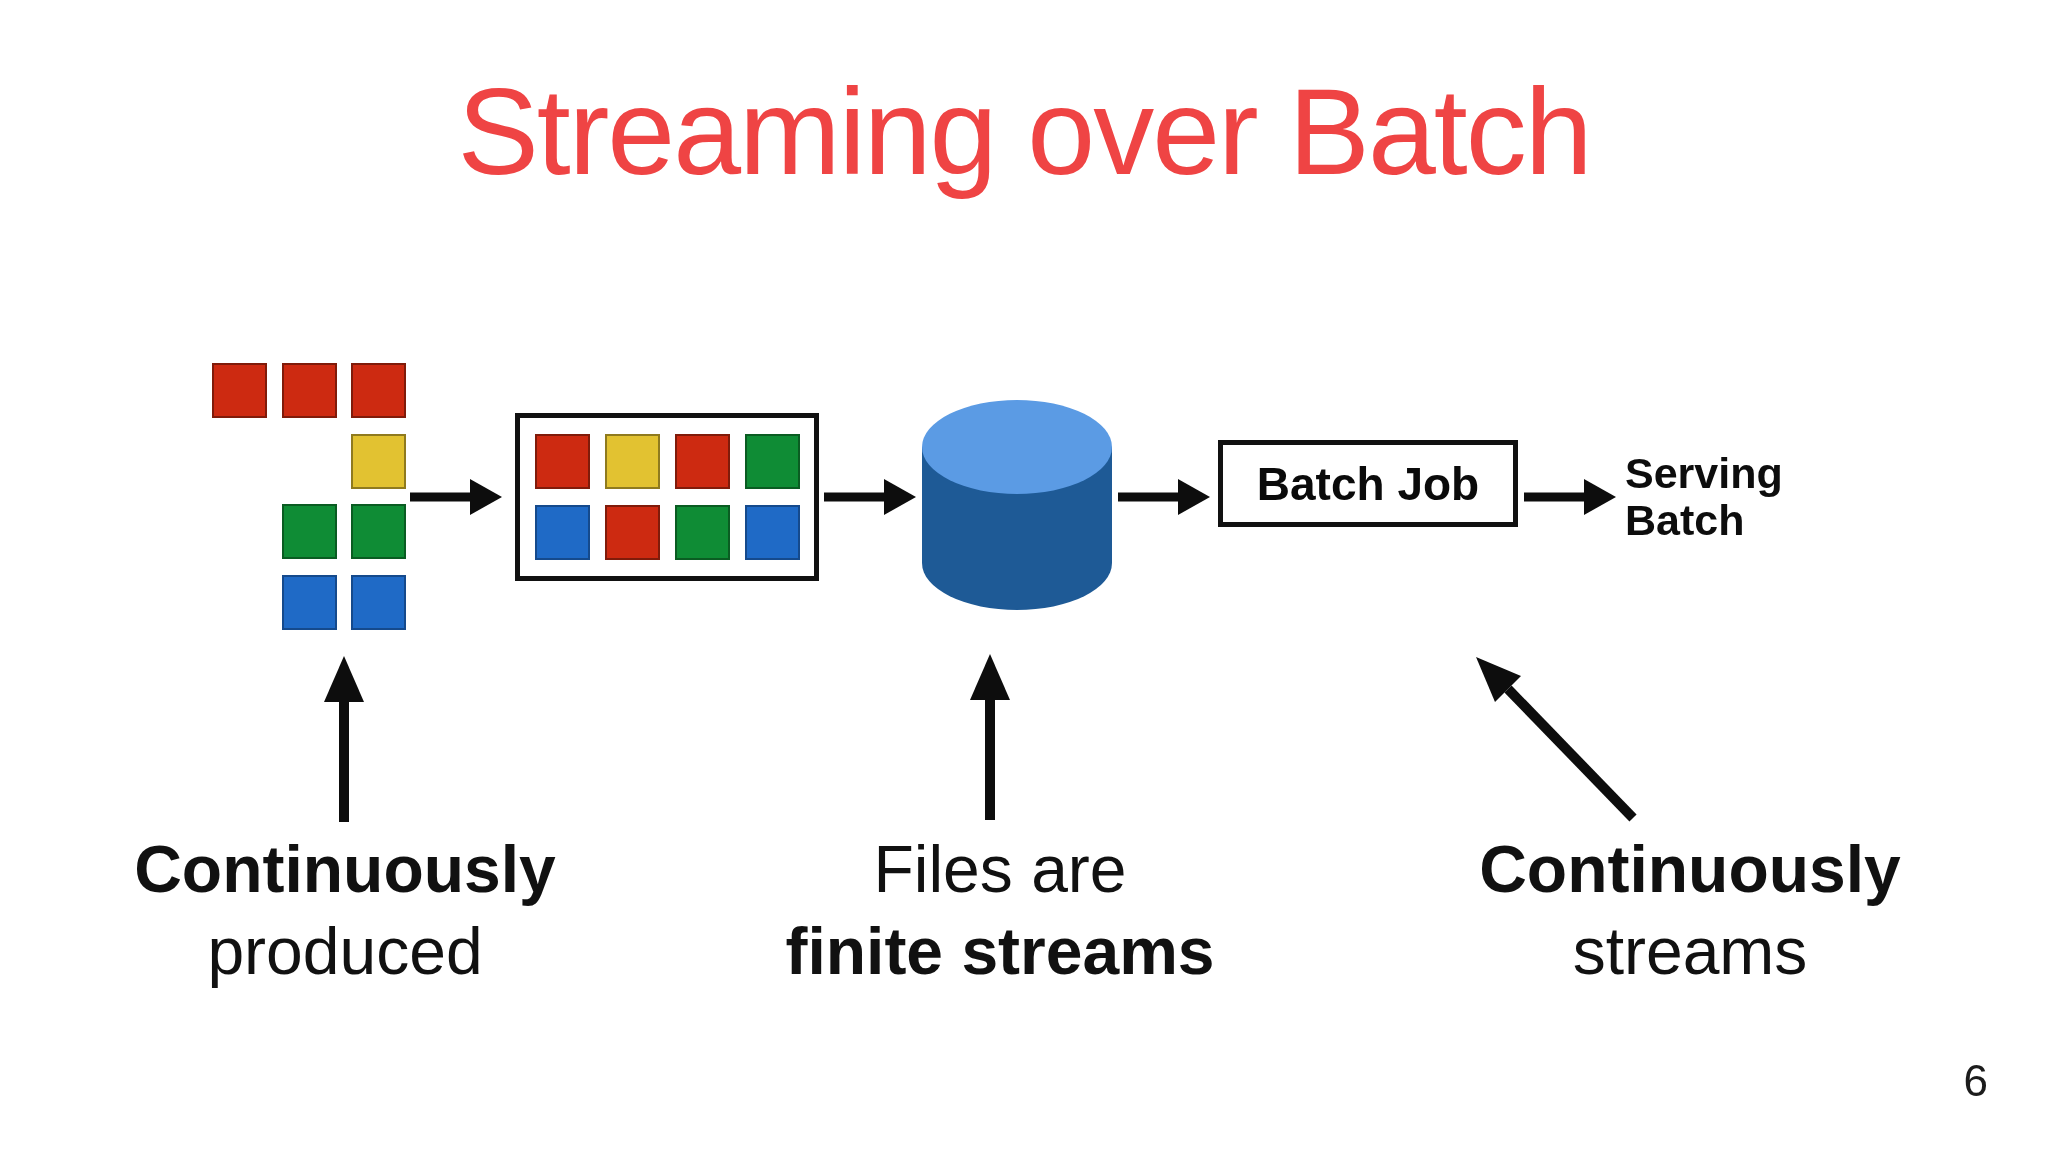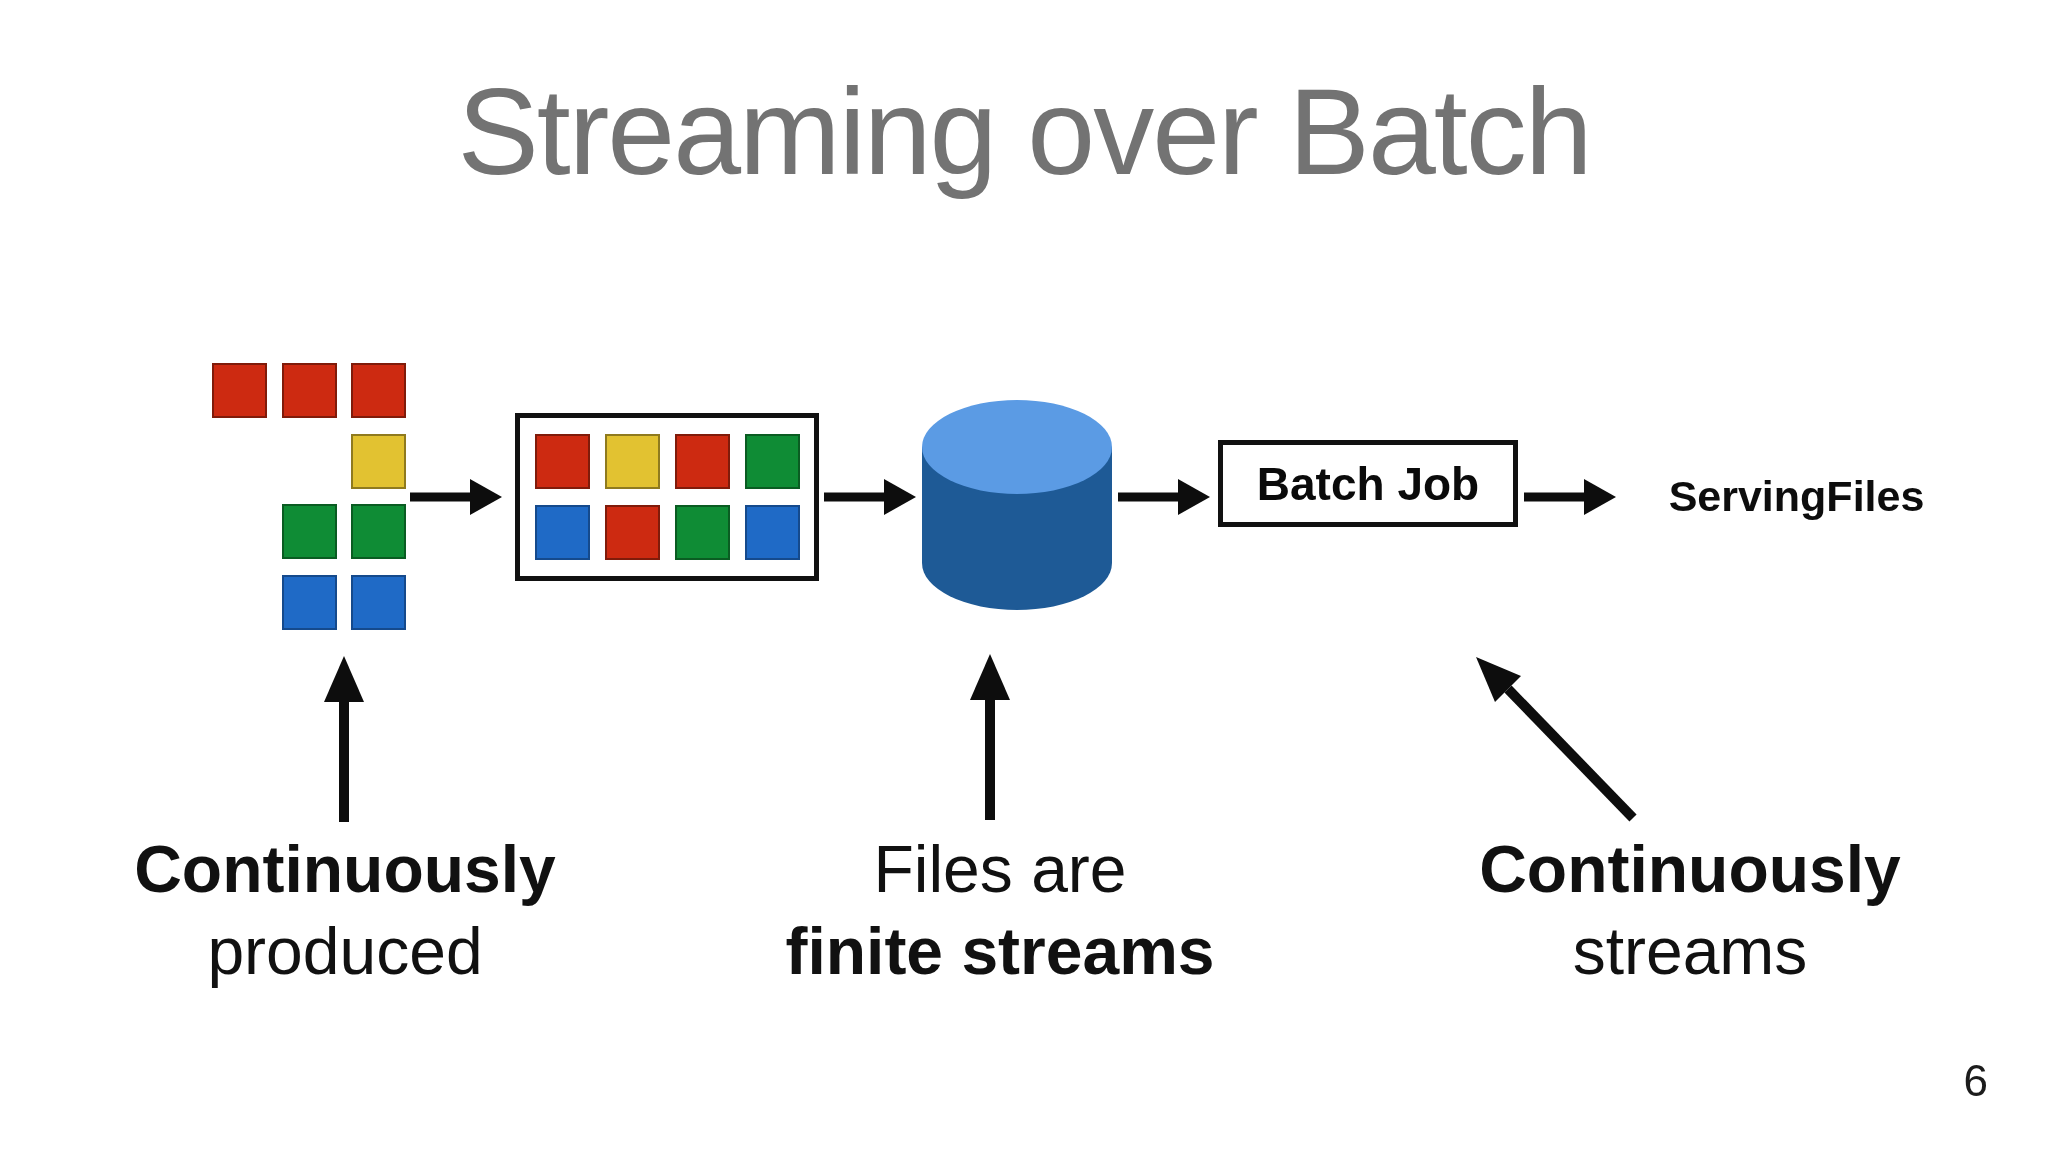--- a/index.html
+++ b/index.html
@@ -8,21 +8,21 @@
     width:2048px;height:1152px;
     background:#ffffff;
     font-family:"Liberation Sans", sans-serif;
     color:#0d0d0d;
     overflow:hidden;
   }
   .title{
     position:absolute;left:0;right:0;top:62px;
     text-align:center;
     font-size:122px;font-weight:400;letter-spacing:-2px;
-    color:#737373;white-space:nowrap;
+    color:#ef4444;white-space:nowrap;
   }
   
   .cluster{position:absolute;left:212px;top:363px;width:196px;height:270px;}
   .sq{position:absolute;width:55px;height:55px;border:2px solid #444;box-sizing:border-box;}
   .sq-flex{width:55px;height:55px;border:2px solid #444;box-sizing:border-box;flex:0 0 auto;}
   
   .filebox{
     position:absolute;left:515px;top:413px;width:304px;height:168px;
     border:5px solid #111;box-sizing:border-box;background:#fff;
     display:flex;flex-direction:column;justify-content:center;align-items:center;gap:16px;
@@ -34,21 +34,21 @@
   .batchbox{
     position:absolute;left:1218px;top:440px;width:300px;height:87px;
     border:5px solid #111;box-sizing:border-box;background:#fff;
     display:flex;align-items:center;justify-content:center;
     font-size:46px;font-weight:bold;color:#0a0a0a;
   }
   
   .serving{
     position:absolute;left:1625px;top:387px;width:343px;height:220px;
     border-radius:50%;
-    display:flex;flex-direction:row;align-items:center;justify-content:center;
+    display:flex;flex-direction:column;align-items:flex-start;justify-content:center;
     font-size:43px;font-weight:bold;line-height:1.1;text-align:center;
   }
   
   .arrow{position:absolute;}
   
   .note{
     position:absolute;top:828px;
     transform:translateX(-50%);
     text-align:center;white-space:nowrap;
     font-size:66px;line-height:82px;color:#111;
@@ -116,21 +116,21 @@
     <span>Batch Job</span>
   </div>
 
   <svg class="arrow" style="left:1522px;top:477px;" width="95" height="40">
     <line x1="2" y1="20" x2="66" y2="20" stroke="#0d0d0d" stroke-width="9"></line>
     <polygon points="62,2 94,20 62,38" fill="#0d0d0d"></polygon>
   </svg>
 
   <div class="serving">
     <span>Serving</span>
-    <span>Files</span>
+    <span>Batch</span>
   </div>
 
   <svg class="arrow" style="left:318px;top:652px;" width="52" height="172">
     <line x1="26" y1="170" x2="26" y2="44" stroke="#0d0d0d" stroke-width="10"></line>
     <polygon points="6,50 26,4 46,50" fill="#0d0d0d"></polygon>
   </svg>
 
   <svg class="arrow" style="left:964px;top:650px;" width="52" height="172">
     <line x1="26" y1="170" x2="26" y2="44" stroke="#0d0d0d" stroke-width="10"></line>
     <polygon points="6,50 26,4 46,50" fill="#0d0d0d"></polygon>

